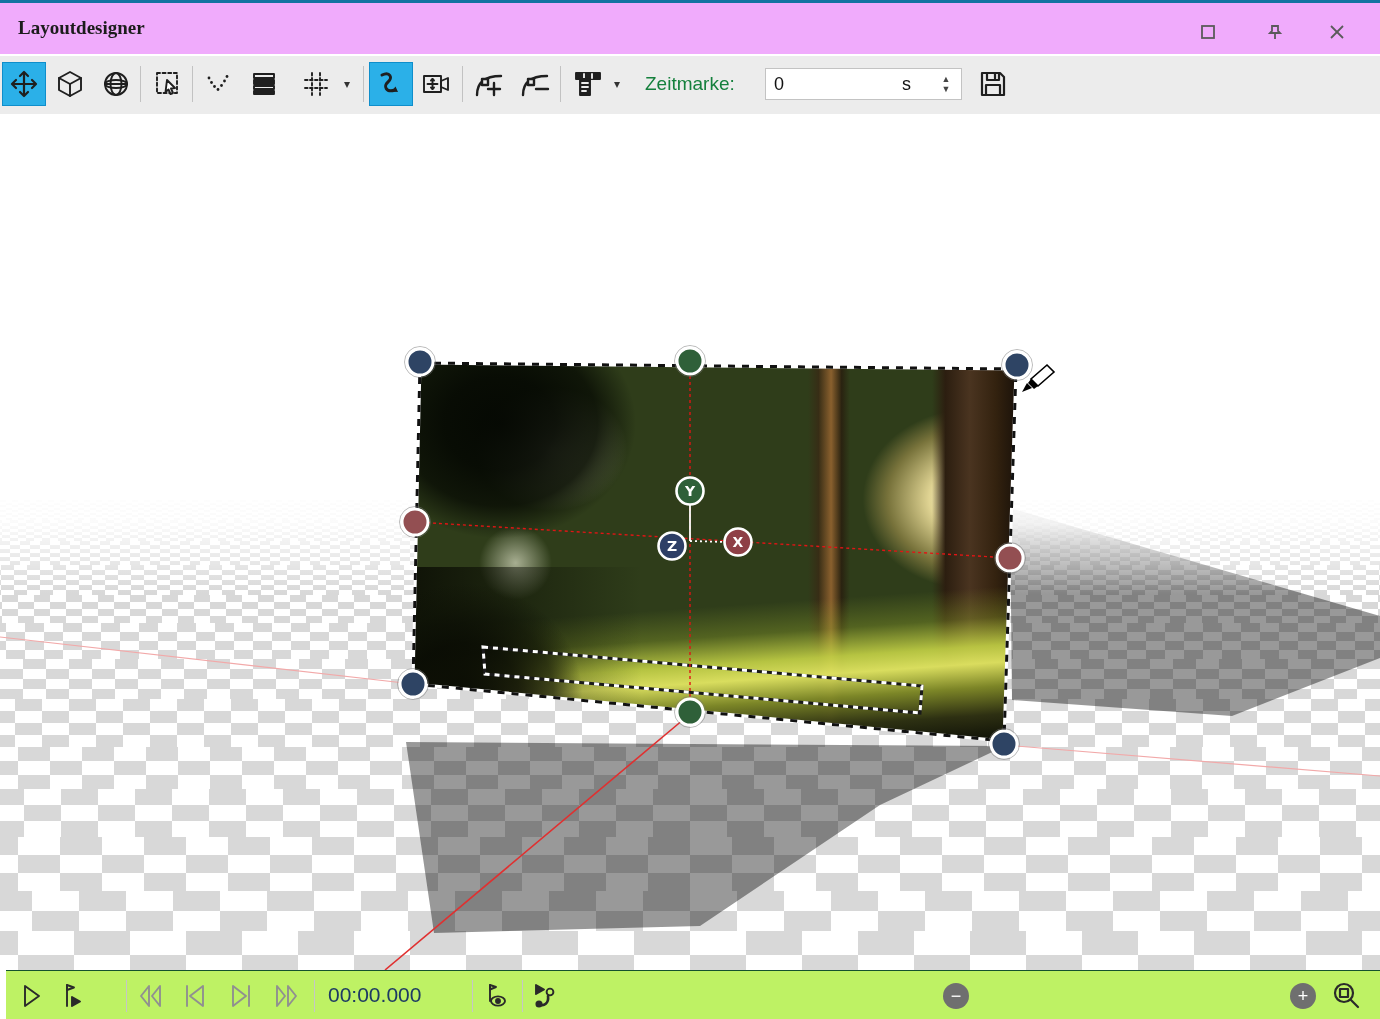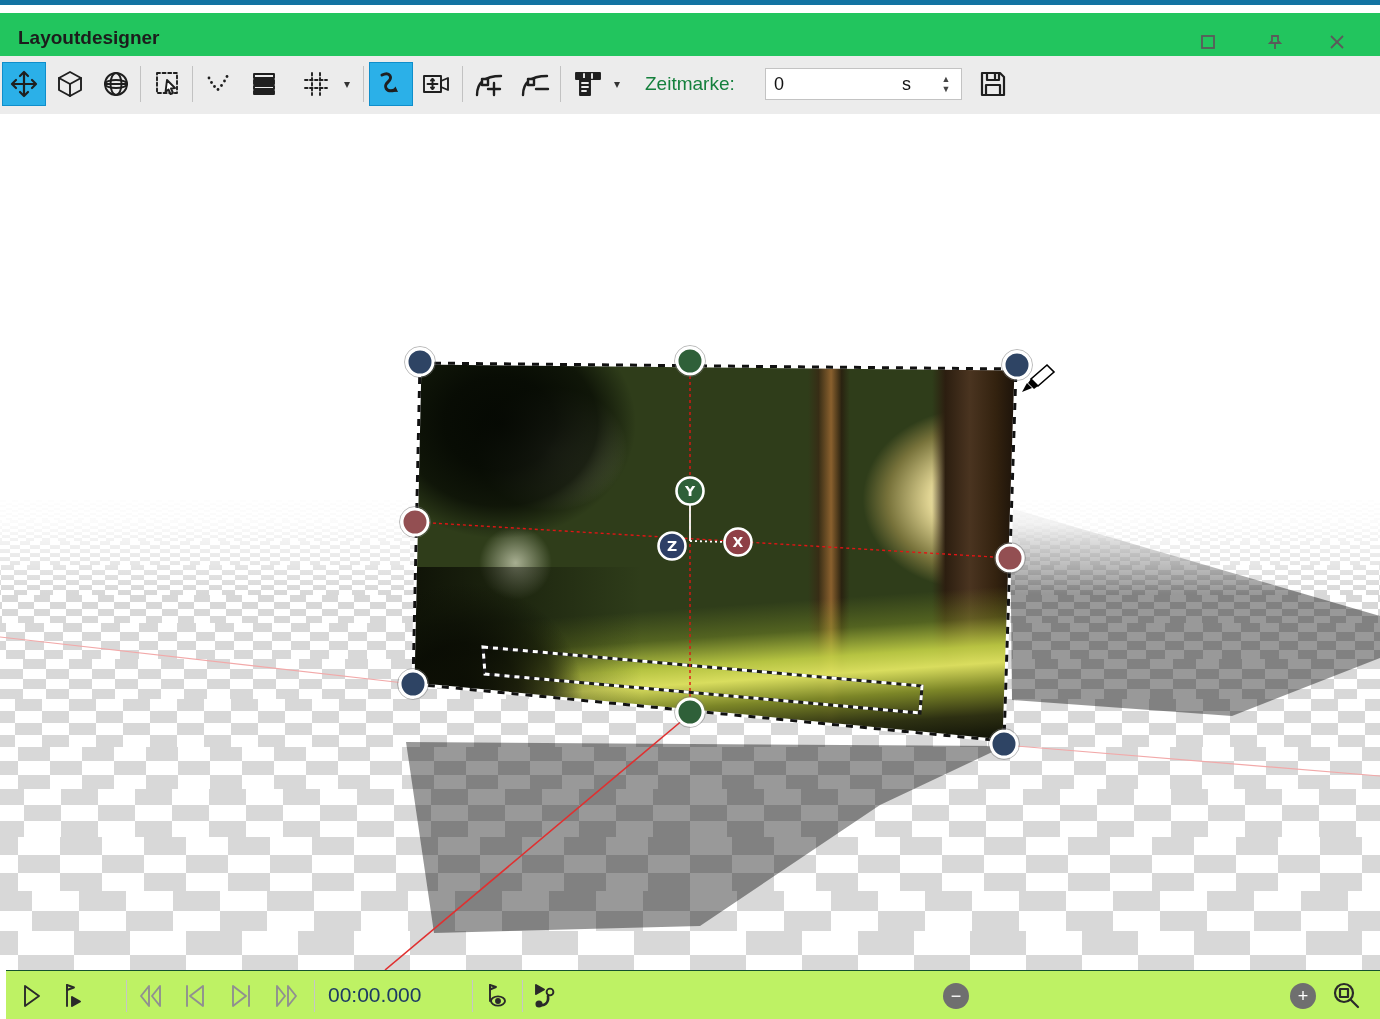--- a/index.html
+++ b/index.html
@@ -1,21 +1,21 @@
 <!DOCTYPE html>
 <html><head>
 <meta charset="utf-8">
 <style>
   * { margin:0; padding:0; box-sizing:border-box; }
   html,body { width:1380px; height:1019px; font-family:"Liberation Sans","DejaVu Sans",sans-serif; }
   .window { position:relative; width:1380px; height:1019px; background:#fff; overflow:hidden; }
 
   
   .accent  { position:absolute; left:0; top:0; width:100%; height:5px; background:#1373a2; }
-  .titlebar{ position:absolute; left:0; top:13px; width:100%; height:51px; background:#22c55e; }
+  .titlebar{ position:absolute; left:0; top:3px; width:100%; height:51px; background:#f0abfc;font-family:Liberation Serif, serif; }
   .title   { position:absolute; left:18px; top:14px; font-size:19px; font-weight:bold; color:#1c1c1c; }
   .winbtn  { position:absolute; top:16px; width:26px; height:26px; display:flex; align-items:center; justify-content:center; cursor:pointer; }
   .winbtn svg { stroke:#5a5a5a; stroke-width:1.8; fill:none; }
 
   
   .toolbar { position:absolute; left:0; top:56px; width:100%; height:58px; background:#ececec; }
   .tbtn { position:absolute; top:6px; width:44px; height:44px; display:flex; align-items:center; justify-content:center; border:1px solid transparent; cursor:pointer; }
   .tbtn.sel { background:#2bb0e8; border:1px solid #0f8ecb; }
   .tbtn svg { stroke:#1f1f1f; fill:none; stroke-width:1.9; stroke-linecap:round; stroke-linejoin:round; }
   .tsep { position:absolute; top:10px; width:1px; height:36px; background:#c2c2c2; }

